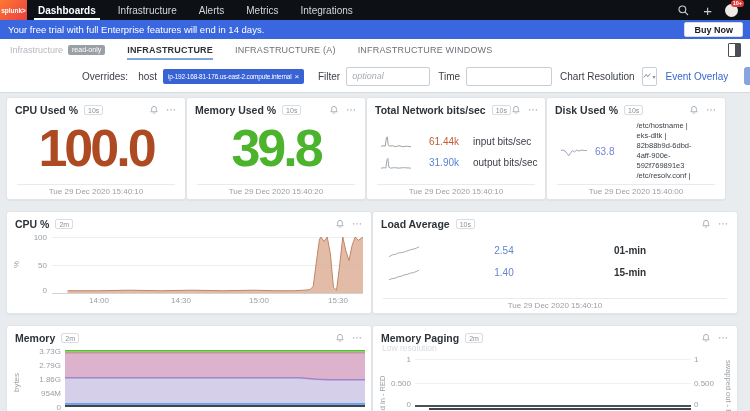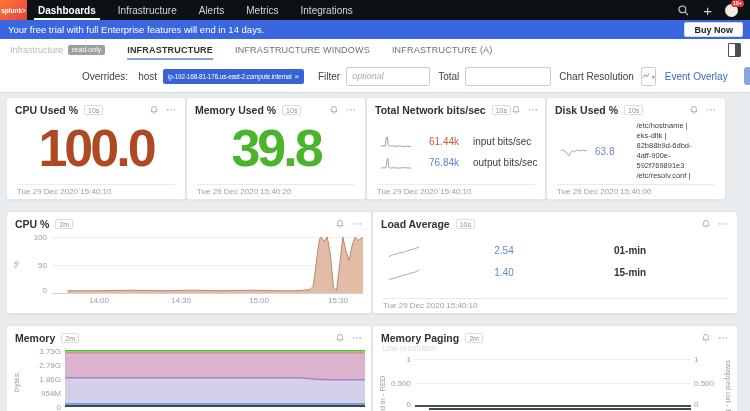--- a/index.html
+++ b/index.html
@@ -42,21 +42,21 @@
   .card{background:#fff;border:1px solid #e2e5e8;border-radius:3px;box-shadow:0 1px 1px rgba(0,0,0,.04);display:flex;flex-direction:column;position:relative;box-sizing:border-box}
   .r1 .card{width:180px;height:103px}
   .r2 .card{width:366px;height:103px}
   .r3 .card{width:366px;height:110px}
   .card-head{display:flex;align-items:center;padding:6px 8px 2px;flex:none}
   .card-title{font-size:10.5px;font-weight:bold;color:#2e3338;white-space:nowrap}
   .res-badge{margin-left:6px;font-size:7px;color:#8a9097;border:1px solid #d9dce0;border-radius:2px;padding:0.5px 3px}
   .head-icons{margin-left:auto;display:flex;align-items:center;gap:7px}
   .dots{color:#9aa0a6;font-size:10px;letter-spacing:1px;cursor:pointer;line-height:1}
   .big-num{flex:1;display:flex;align-items:center;justify-content:center;font-size:52px;font-weight:bold;letter-spacing:-3px;line-height:1;margin-top:-6px}
-  .card-foot{border-top:1px solid #e8eaed;margin:0 10px;margin-top:auto;text-align:left;font-size:8px;color:#9aa0a6;padding:2px 0 3px;flex:none}
+  .card-foot{border-top:1px solid #e8eaed;margin:0 10px;margin-top:auto;text-align:center;font-size:8px;color:#9aa0a6;padding:2px 0 3px;flex:none}
   .mini-rows{display:flex;flex-direction:column;justify-content:center;flex:1;gap:3px;padding-top:2px}
   .nv-row{display:flex;align-items:center;height:18px;padding-left:14px}
   .spark{width:30px;height:14px;flex:none}
   .nv-val{margin-left:12px;width:42px;font-size:10px;text-align:center}
   .nv-lbl{margin-left:8px;font-size:10px;color:#3a3f45}
   .disk-body{flex:1;display:flex;align-items:center;padding-left:14px}
   .disk-val{margin-left:8px;font-size:10px}
   .disk-lines{margin-left:22px;font-size:7.5px;line-height:10px;color:#3a3f45}
   .ld-row{display:flex;align-items:flex-start;height:20px;padding-left:16px}
   .ld-val{margin-left:60px;width:50px;text-align:center;font-size:10px;color:#6287cb}
@@ -102,32 +102,32 @@
 
 <div class="banner">
   <span>Your free trial with full Enterprise features will end in 14 days.</span>
   <button class="buy-now">Buy Now</button>
 </div>
 
 <div class="tabbar">
   <span class="ctx-label">Infrastructure</span>
   <span class="ro-badge">read-only</span>
   <div class="tab active">INFRASTRUCTURE</div>
+  <div class="tab">INFRASTRUCTURE (A)</div>
   <div class="tab">INFRASTRUCTURE WINDOWS</div>
-  <div class="tab">INFRASTRUCTURE (A)</div>
   <div class="panel-icon"></div>
 </div>
 
 <div class="ovrow">
   <span class="ov-label">Overrides:</span>
   <span class="host-key">host</span>
   <span class="host-chip"><span>ip-192-168-81-176.us-east-2.compute.internal</span><span class="x">×</span></span>
   <span class="lbl-filter">Filter</span>
   <input class="ov-input flt" placeholder="optional" style="">
-  <span class="lbl-time">Total</span>
+  <span class="lbl-time">Time</span>
   <input class="ov-input tme" style="">
   <span class="lbl-res">Chart Resolution</span>
   <span class="res-dd">
     <svg width="8" height="8" viewBox="0 0 10 10">
         <polyline points="1,7 4,3 6,6 9,2" fill="none" stroke="#8a9097" stroke-width="1.2"></polyline>
       </svg>
     <span class="caret">▾</span>
   </span>
   <span class="ev-link">Event Overlay</span>
   <button class="btn save">Save</button>
@@ -193,21 +193,21 @@
           <svg class="spark" viewBox="0 0 100 30" preserveAspectRatio="none">
               <polyline points="0,24 10,23 14,24 18,6 21,4 24,21 28,24 38,23 48,25 60,23 72,25 85,24 100,25" fill="none" stroke="#a89f97" stroke-width="1" vector-effect="non-scaling-stroke"></polyline>
             </svg>
           <span class="nv-val" style="color: rgb(193, 93, 53);">61.44k</span>
           <span class="nv-lbl">input bits/sec</span>
         </div>
         <div class="nv-row">
           <svg class="spark" viewBox="0 0 100 30" preserveAspectRatio="none">
               <polyline points="0,26 12,25 16,26 20,8 23,5 26,24 32,26 45,25 60,26 75,25 100,26" fill="none" stroke="#9fa8b5" stroke-width="1" vector-effect="non-scaling-stroke"></polyline>
             </svg>
-          <span class="nv-val" style="color: rgb(91, 132, 208);">76.84k</span>
+          <span class="nv-val" style="color: rgb(91, 132, 208);">31.90k</span>
           <span class="nv-lbl">output bits/sec</span>
         </div>
       </div>
       <div class="card-foot"><span>Tue 29 Dec 2020 15:40:10</span></div>
     </section>
 
     <section class="card">
       <div class="card-head">
         <span class="card-title">Disk Used %</span>
         <span class="res-badge">10s</span>

